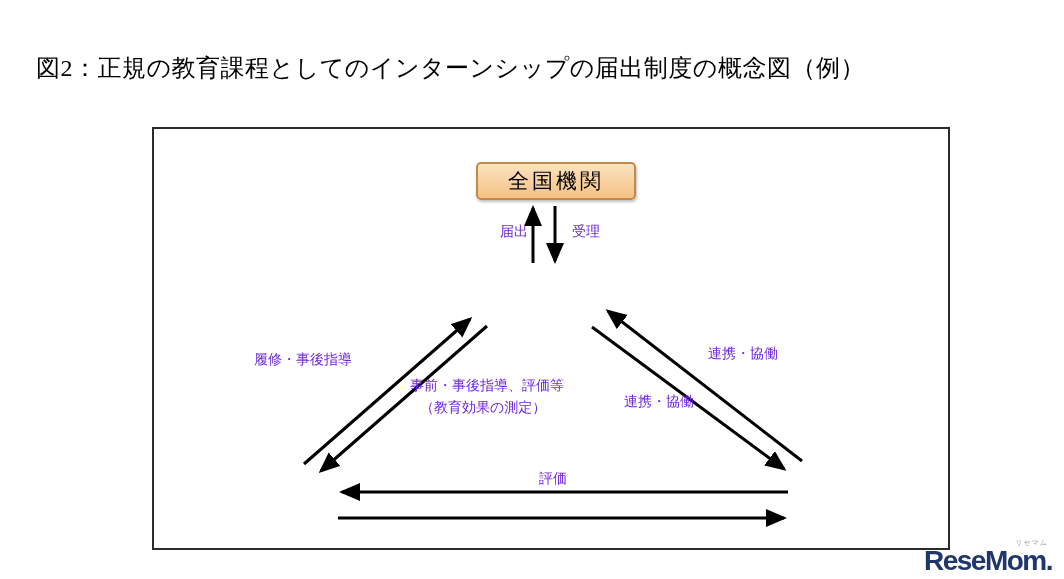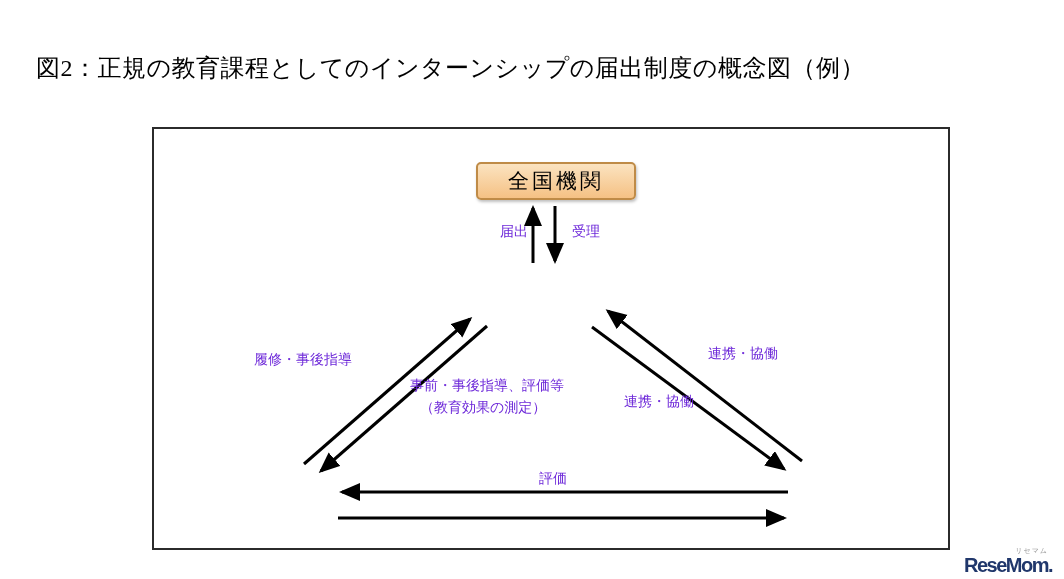--- a/index.html
+++ b/index.html
@@ -54,21 +54,21 @@
     font-weight:500;
   }
   .logo {
     position:absolute; right:12px; bottom:4px; text-align:right; line-height:1;
   }
   .logo .ruby {
     display:block; font-size:7px; color:#9a9a9a; letter-spacing:1px;
     margin-bottom:1px; margin-right:4px;
   }
   .logo .word, .logo .dot {
-    font-size:20px; font-weight:700; color:#20376b; letter-spacing:-1.5px;
+    font-size:28px; font-weight:700; color:#20376b; letter-spacing:-1.5px;
   }
 </style>
 </head>
 <body>
 
 <div class="page">
 
   <div class="page-title">図2：正規の教育課程としてのインターンシップの届出制度の概念図（例）</div>
 
   <div class="diagram">

